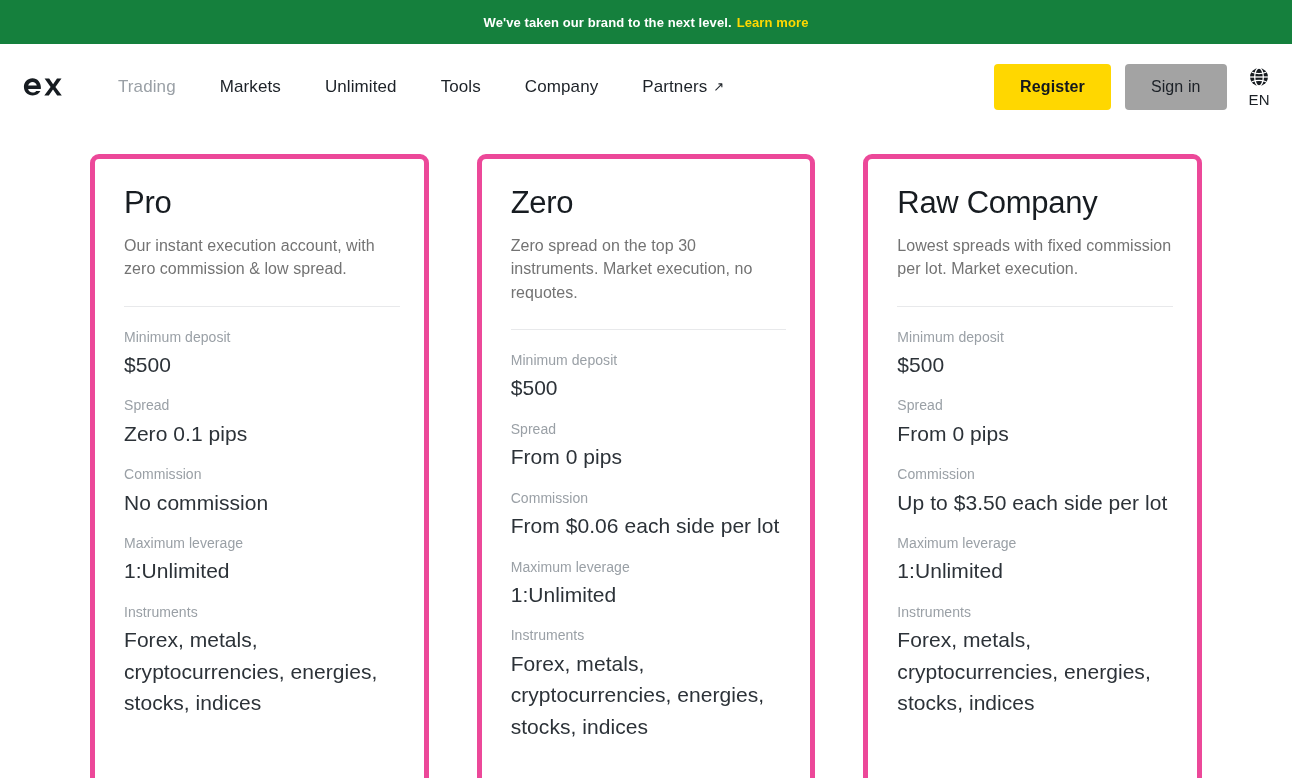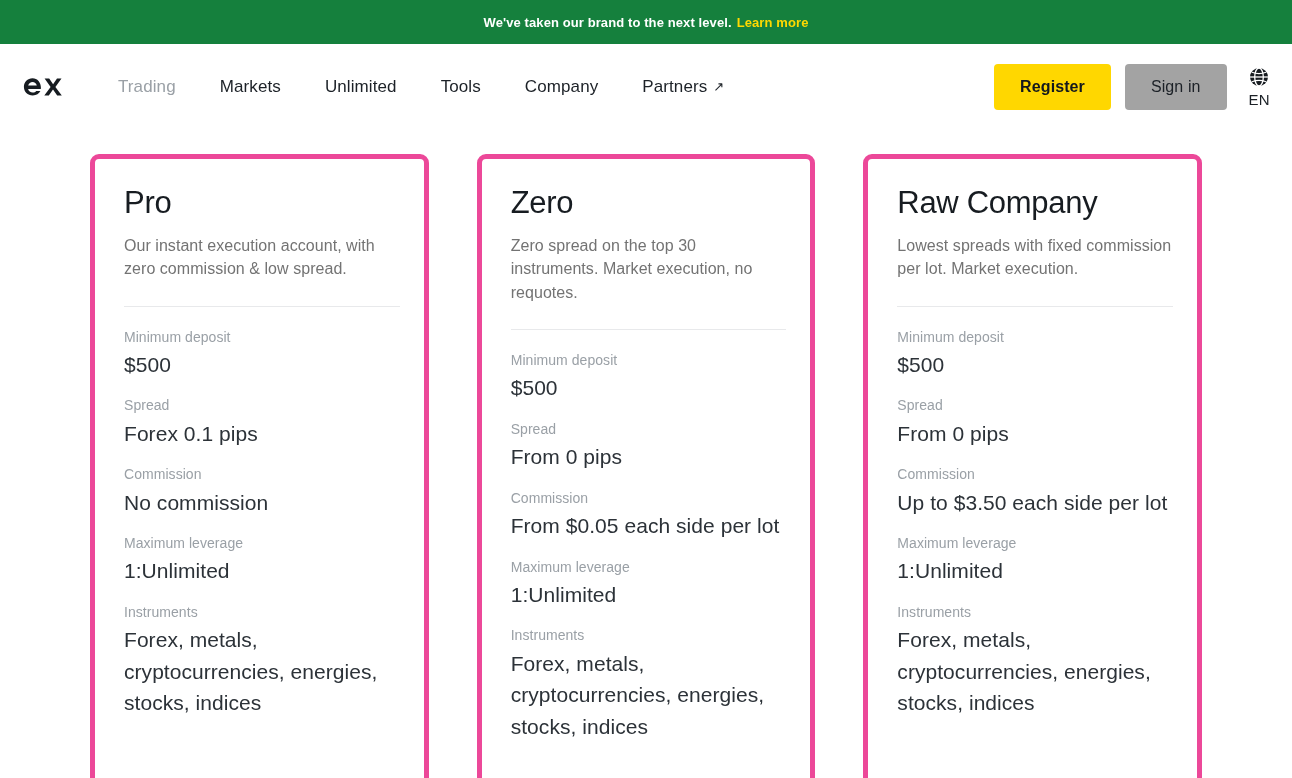--- a/index.html
+++ b/index.html
@@ -254,21 +254,21 @@
       <div class="card-title">Pro</div>
       <div class="card-desc">Our instant execution account, with zero commission &amp; low spread.</div>
       <div class="card-divider"></div>
 
       <div class="spec">
         <div class="spec-label">Minimum deposit</div>
         <div class="spec-value">$500</div>
       </div>
       <div class="spec">
         <div class="spec-label">Spread</div>
-        <div class="spec-value">Forex 0.1 pips</div>
+        <div class="spec-value">Zero 0.1 pips</div>
       </div>
       <div class="spec">
         <div class="spec-label">Commission</div>
         <div class="spec-value">No commission</div>
       </div>
       <div class="spec">
         <div class="spec-label">Maximum leverage</div>
         <div class="spec-value">1:Unlimited</div>
       </div>
       <div class="spec">
@@ -289,21 +289,21 @@
       <div class="spec">
         <div class="spec-label">Minimum deposit</div>
         <div class="spec-value">$500</div>
       </div>
       <div class="spec">
         <div class="spec-label">Spread</div>
         <div class="spec-value">From 0 pips</div>
       </div>
       <div class="spec">
         <div class="spec-label">Commission</div>
-        <div class="spec-value">From $0.05 each side per lot</div>
+        <div class="spec-value">From $0.06 each side per lot</div>
       </div>
       <div class="spec">
         <div class="spec-label">Maximum leverage</div>
         <div class="spec-value">1:Unlimited</div>
       </div>
       <div class="spec">
         <div class="spec-label">Instruments</div>
         <div class="spec-value">Forex, metals, cryptocurrencies, energies, stocks, indices</div>
       </div>
 

